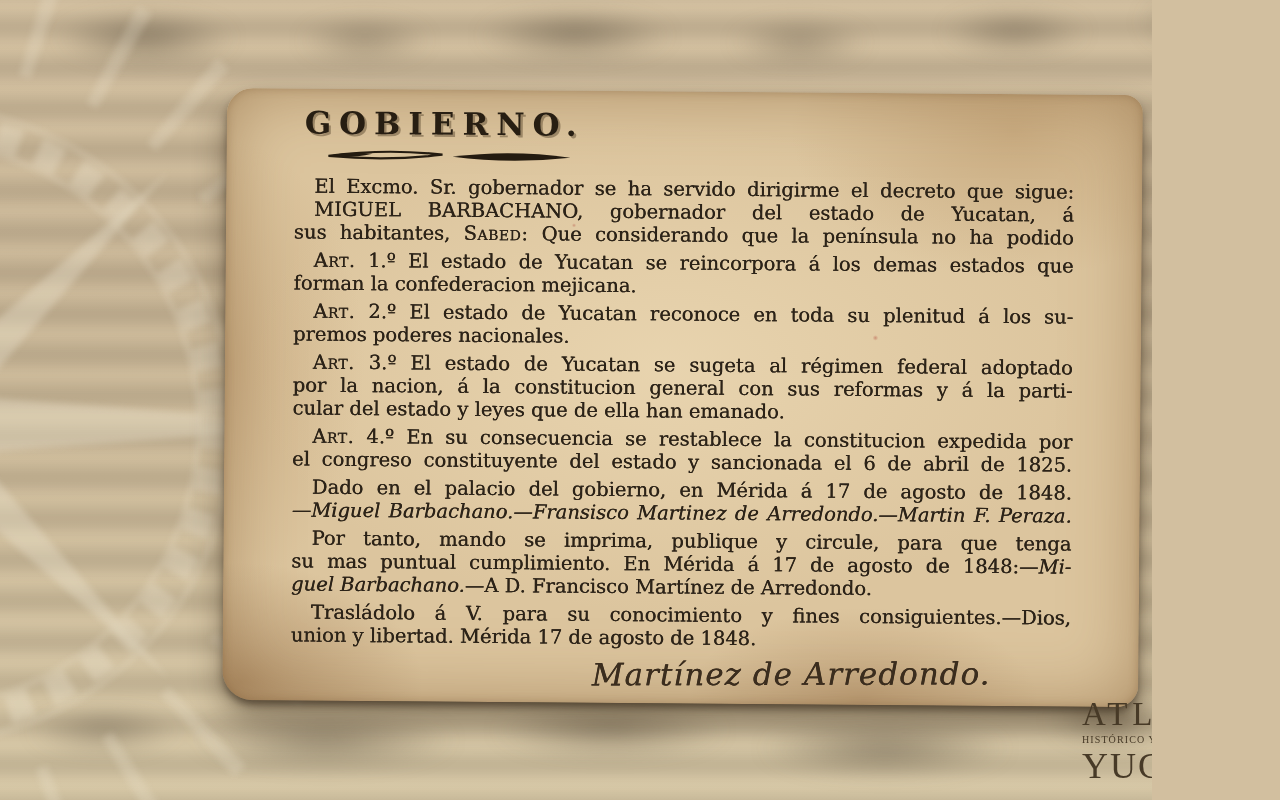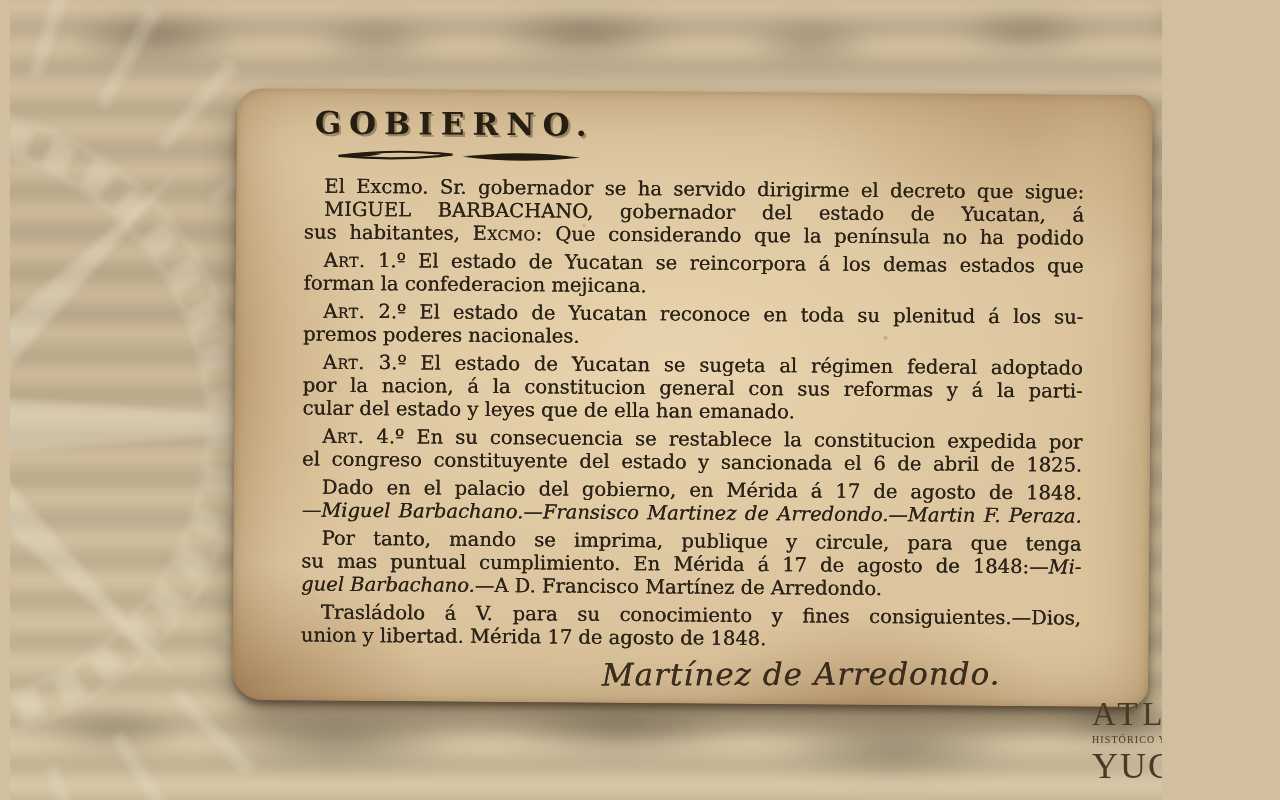--- a/index.html
+++ b/index.html
@@ -1,18 +1,18 @@
 <!DOCTYPE html>
 <html><head>
 <meta charset="utf-8">
 <style>
   html,body{margin:0;padding:0;}
   body{width:1280px;height:800px;overflow:hidden;background:#d2bf9f;}
   .stage{position:relative;width:1152px;height:800px;overflow:hidden;
-         font-family:"DejaVu Serif", "Liberation Serif", serif;margin-left:10px;}
+         font-family:"DejaVu Serif", "Liberation Serif", serif;}
 
   
   .bg-base{position:absolute;inset:0;
     background:linear-gradient(180deg,#d7c4a4 0%,#cfbc9c 35%,#d3c1a0 60%,#dccdab 100%);}
   .bg-rows{position:absolute;inset:-40px;
     background:repeating-linear-gradient(180deg,
       rgba(90,78,60,0) 0px, rgba(90,78,60,0) 15px,
       rgba(90,78,60,.34) 20px, rgba(90,78,60,.34) 31px,
       rgba(90,78,60,0) 37px, rgba(90,78,60,0) 41px);
     filter:blur(9px);opacity:.85;}
@@ -112,21 +112,21 @@
   <div class="photo-card">
     <div class="card-title">GOBIERNO.</div>
     <svg class="card-divider" width="250" height="20" viewBox="0 0 250 20">
       <path d="M4 10 Q62 2 118 8 Q62 15 4 10 Z" fill="none" stroke="#241b10" stroke-width="2.2"></path>
       <path d="M4 10 Q24 5 48 7.5 Q24 13 4 10 Z" fill="#241b10"></path>
       <path d="M128 10 Q186 2 246 10 Q186 17 128 10 Z" fill="#241b10"></path>
     </svg>
     <div class="doc-lines">
         <div class="line ind just"><span>El Excmo. Sr. gobernador se ha servido dirigirme el decreto que sigue:</span></div>
         <div class="line ind just"><span>MIGUEL BARBACHANO, gobernador del estado de Yucatan, á</span></div>
-        <div class="line just"><span>sus habitantes, </span><span class="seg-sc">Excmo:</span><span> Que considerando que la península no ha podido</span></div>
+        <div class="line just"><span>sus habitantes, </span><span class="seg-sc">Sabed:</span><span> Que considerando que la península no ha podido</span></div>
         <div class="line ind just gap"><span class="seg-sc">Art.</span><span> 1.º El estado de Yucatan se reincorpora á los demas estados que</span></div>
         <div class="line"><span>forman la confederacion mejicana.</span></div>
         <div class="line ind just gap"><span class="seg-sc">Art.</span><span> 2.º El estado de Yucatan reconoce en toda su plenitud á los su-</span></div>
         <div class="line"><span>premos poderes nacionales.</span></div>
         <div class="line ind just gap"><span class="seg-sc">Art.</span><span> 3.º El estado de Yucatan se sugeta al régimen federal adoptado</span></div>
         <div class="line just"><span>por la nacion, á la constitucion general con sus reformas y á la parti-</span></div>
         <div class="line"><span>cular del estado y leyes que de ella han emanado.</span></div>
         <div class="line ind just gap"><span class="seg-sc">Art.</span><span> 4.º En su consecuencia se restablece la constitucion expedida por</span></div>
         <div class="line just"><span>el congreso constituyente del estado y sancionada el 6 de abril de 1825.</span></div>
         <div class="line ind just gap"><span>Dado en el palacio del gobierno, en Mérida á 17 de agosto de 1848.</span></div>

